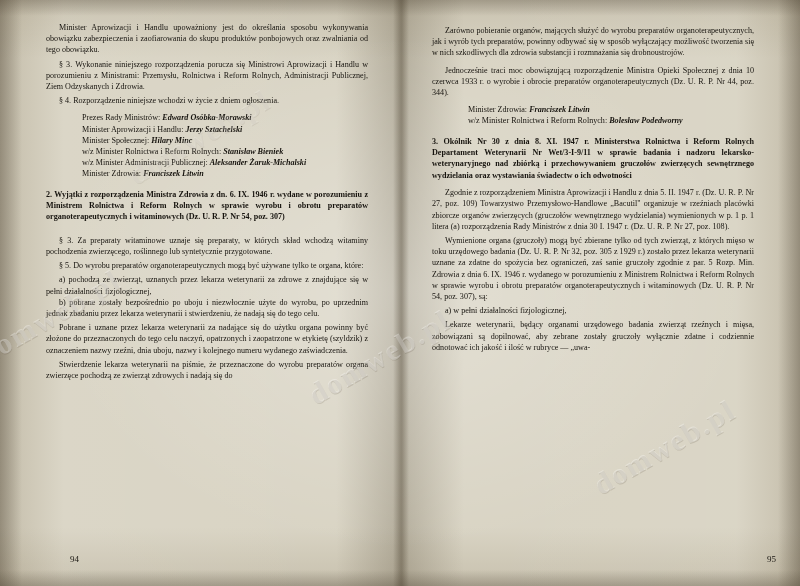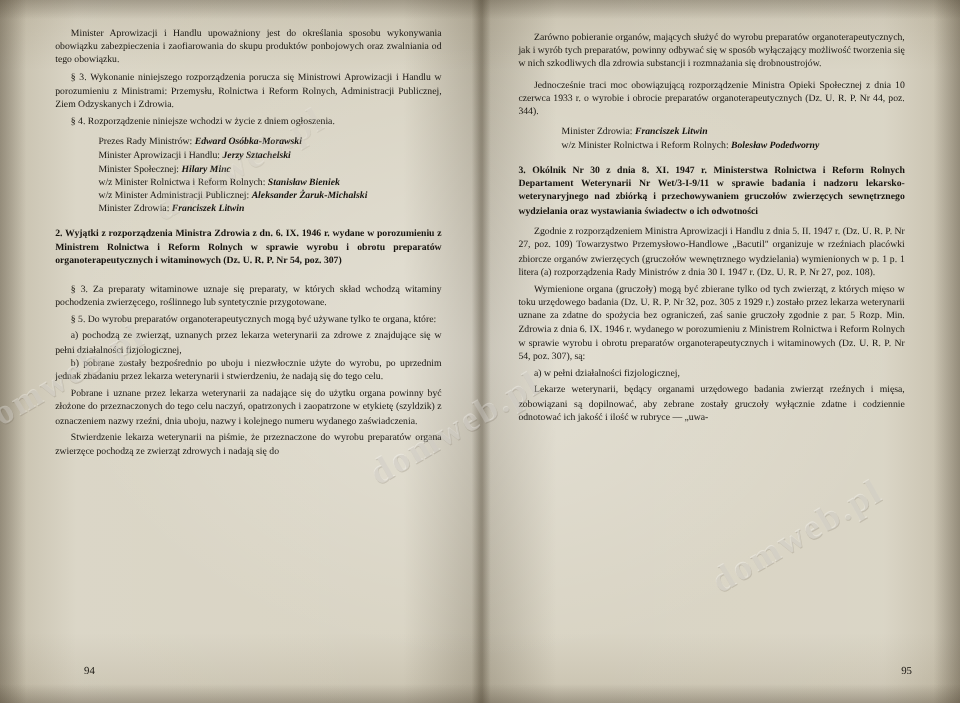--- a/index.html
+++ b/index.html
@@ -66,21 +66,21 @@
   }
 
   .pagenum {
     position: absolute;
     bottom: 22px;
     font-size: 9px;
     color: #1a1712;
     font-family: "Liberation Serif", serif;
   }
   .pagenum-left { left: 46px; margin-left: 24px; }
-  .pagenum-right { right: 40px; text-align: right; }
+  .pagenum-right { right: 24px; text-align: right; }
 
   
   .wm {
     position: absolute;
     color: rgba(255,255,255,0.30);
     font-size: 30px;
     font-weight: bold;
     letter-spacing: 2px;
     transform: rotate(-30deg);
     pointer-events: none;

